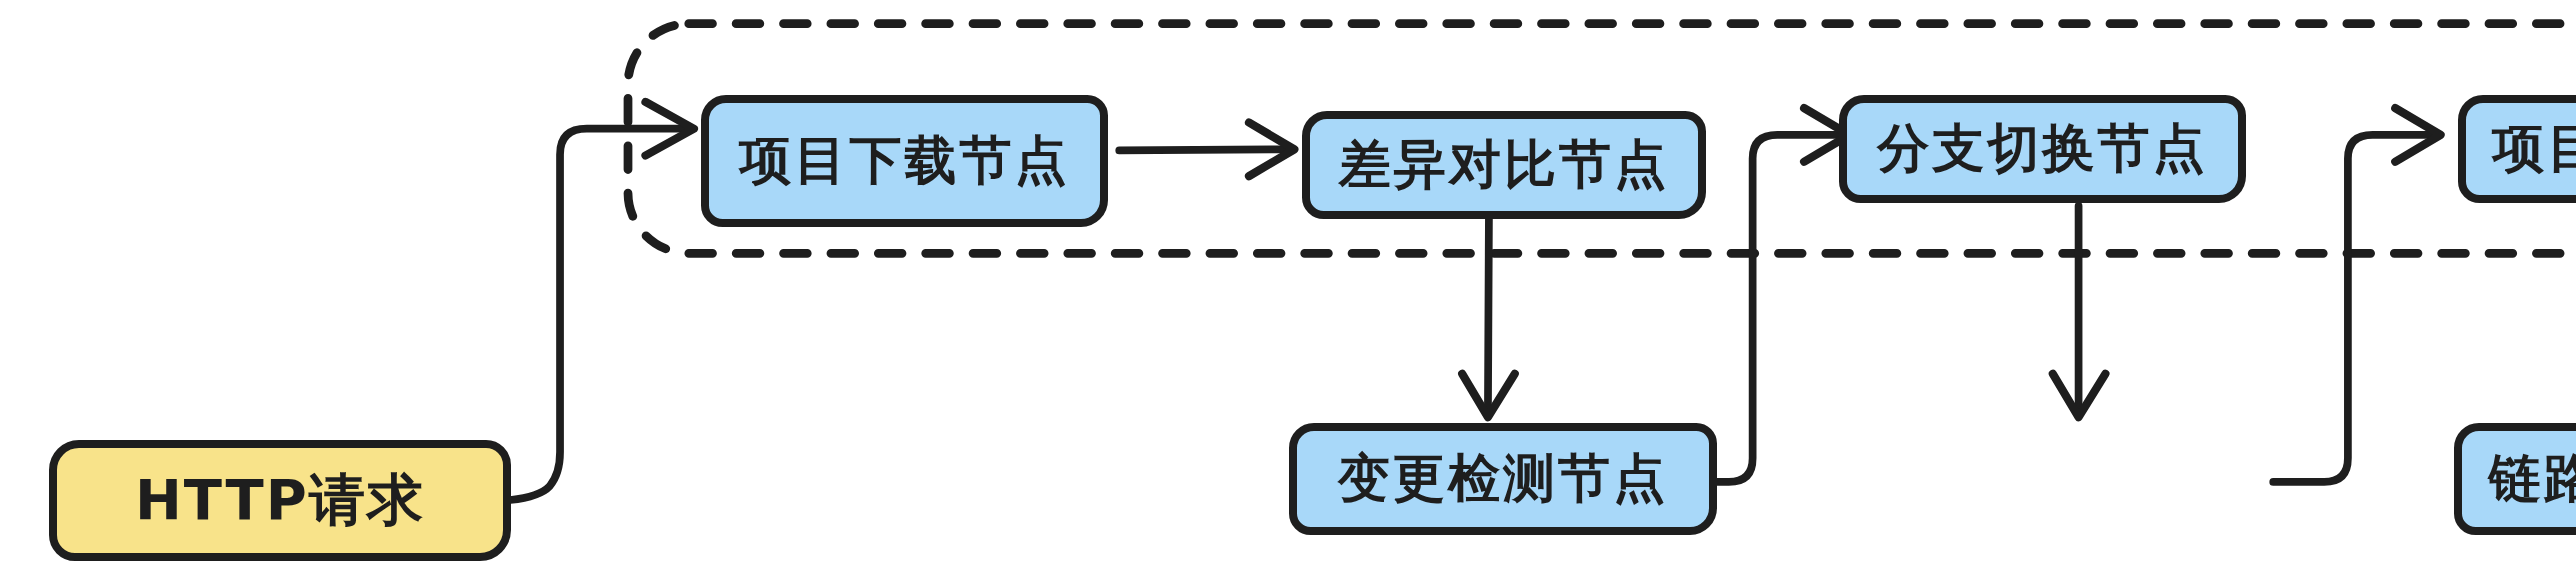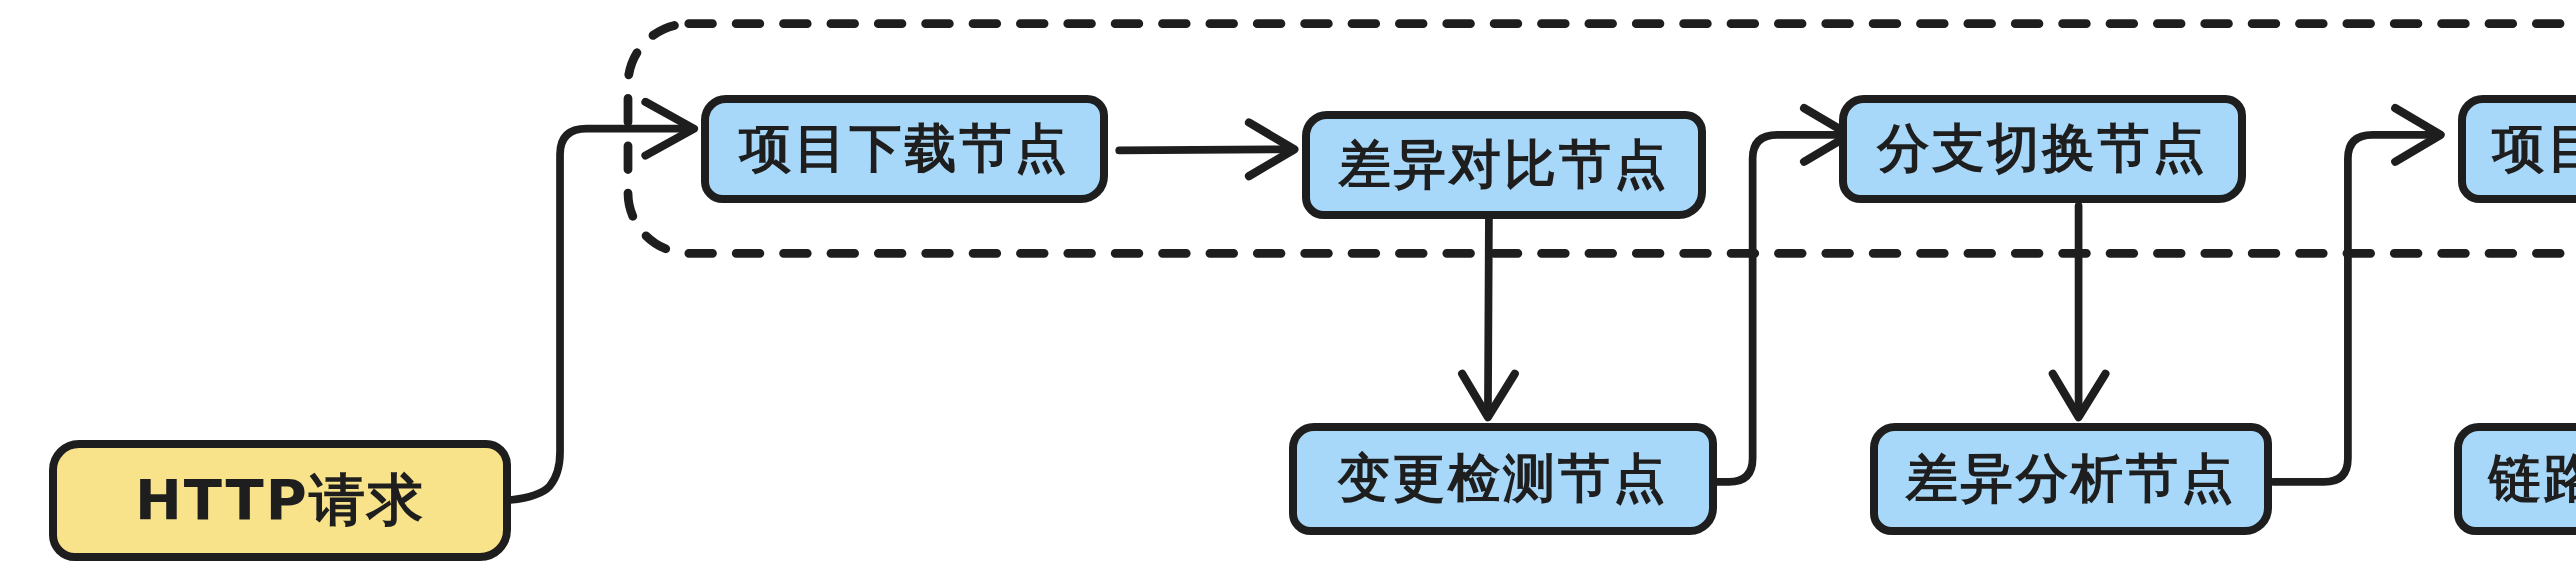--- a/index.html
+++ b/index.html
@@ -62,21 +62,21 @@
     letter-spacing: 3.1px;
   }
   .node.yellow {
     background: var(--node-yellow, #f8e38a);
     border-radius: 30px 25px 31px 26px;
     font-size: 56px;
     letter-spacing: 2.1px;
   }
   .node.start { left: 49px;  top: 440px; width: 462px; height: 121px; }
 
-  .node.b1 { left: 701px; top: 95px; width: 407px; height: 108px; }
+  .node.b1 { left: 701px; top: 95px; width: 407px; height: 132px; }
   .node.b2 { left: 1302px; top: 95px; width: 404px; height: 108px; margin-top: 16px; }
   .node.b3 { left: 1839px; top: 95px; width: 407px; height: 108px; }
   .node.b4 { left: 2458px; top: 95px; width: 399px; height: 108px; }
   .node.b5 { left: 1289px; top: 423px; width: 428px; height: 112px; }
   .node.b6 { left: 1870px; top: 423px; width: 402px; height: 112px; }
   .node.b7 { left: 2454px; top: 423px; width: 400px; height: 112px; }
 </style>
 </head>
 <body>
 
@@ -133,17 +133,16 @@
   </svg>
 
   <div class="node yellow start">HTTP请求</div>
 
   <div class="node blue b1">项目下载节点</div>
   <div class="node blue b2">差异对比节点</div>
   <div class="node blue b3">分支切换节点</div>
   <div class="node blue b4">项目编译节点</div>
 
   <div class="node blue b5">变更检测节点</div>
-  <div class="node blue b6">差异分析节点</div>
   <div class="node blue b7">链路分析节点</div>
 
 </div>
 
 
 </body></html>

